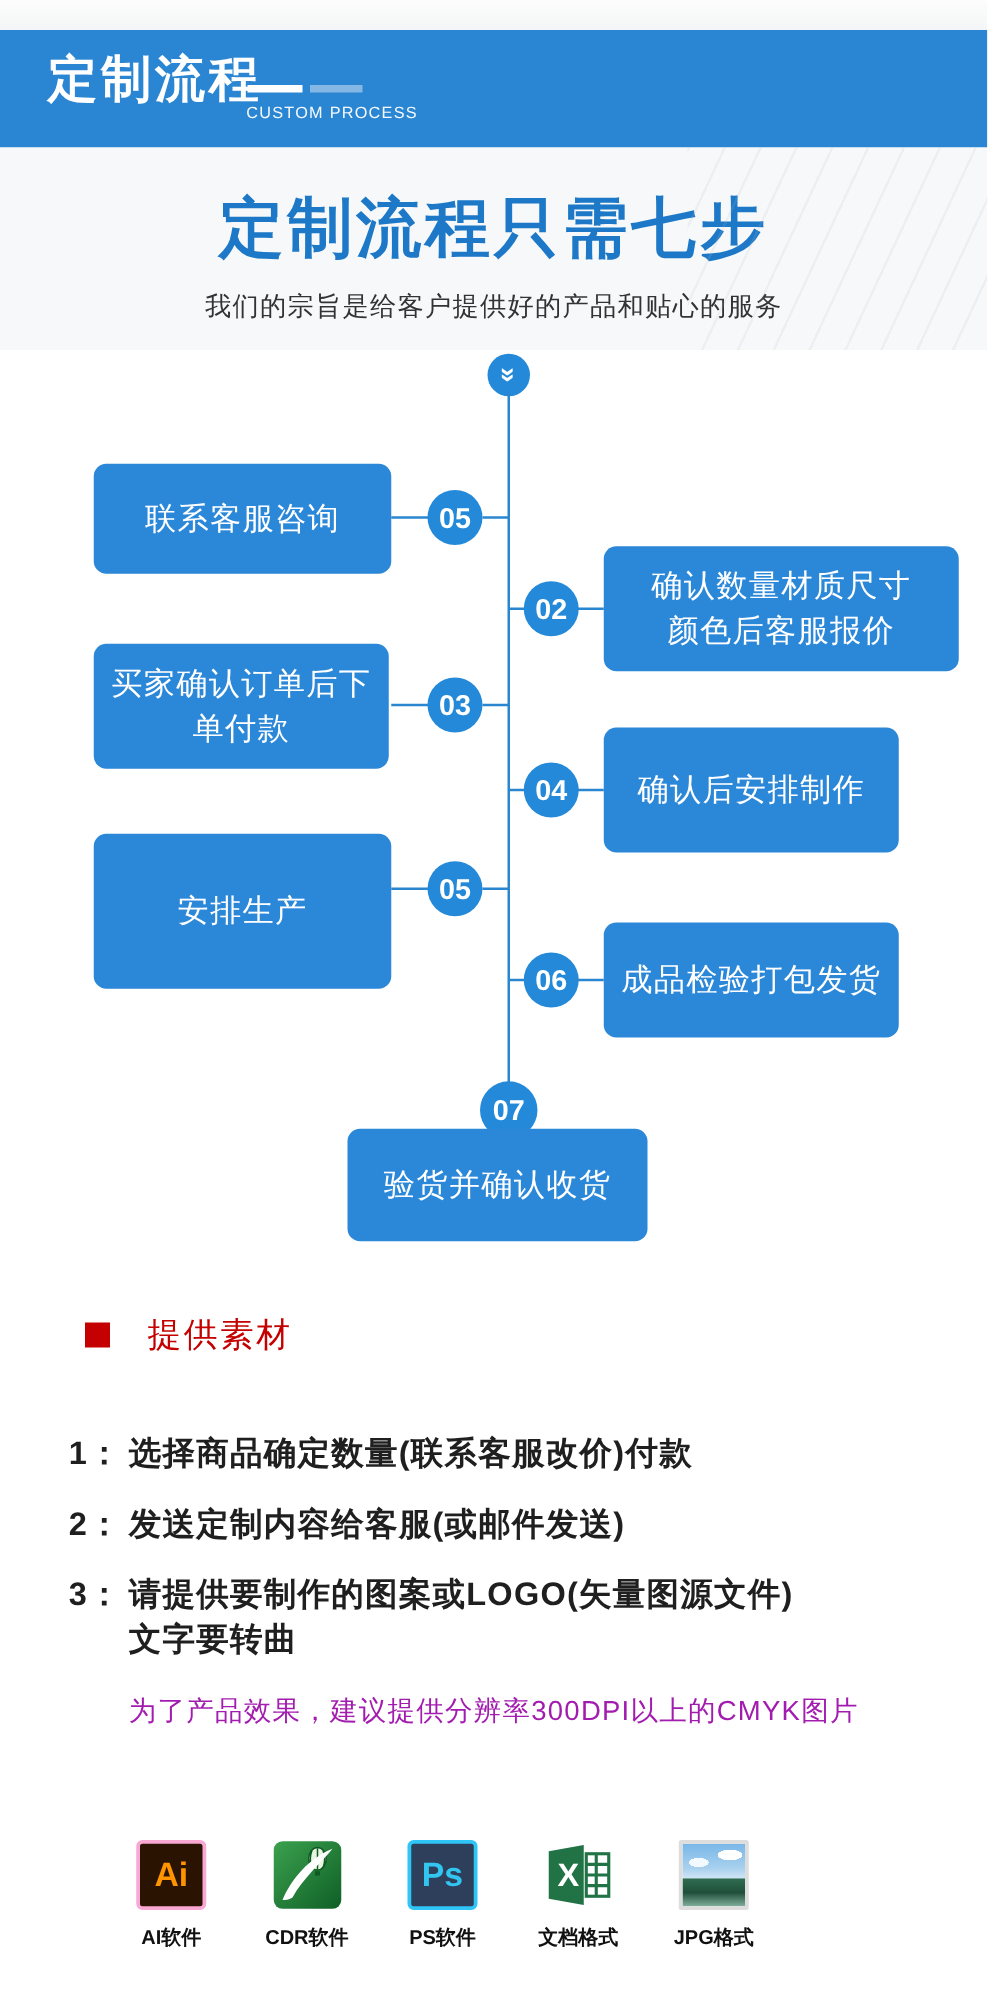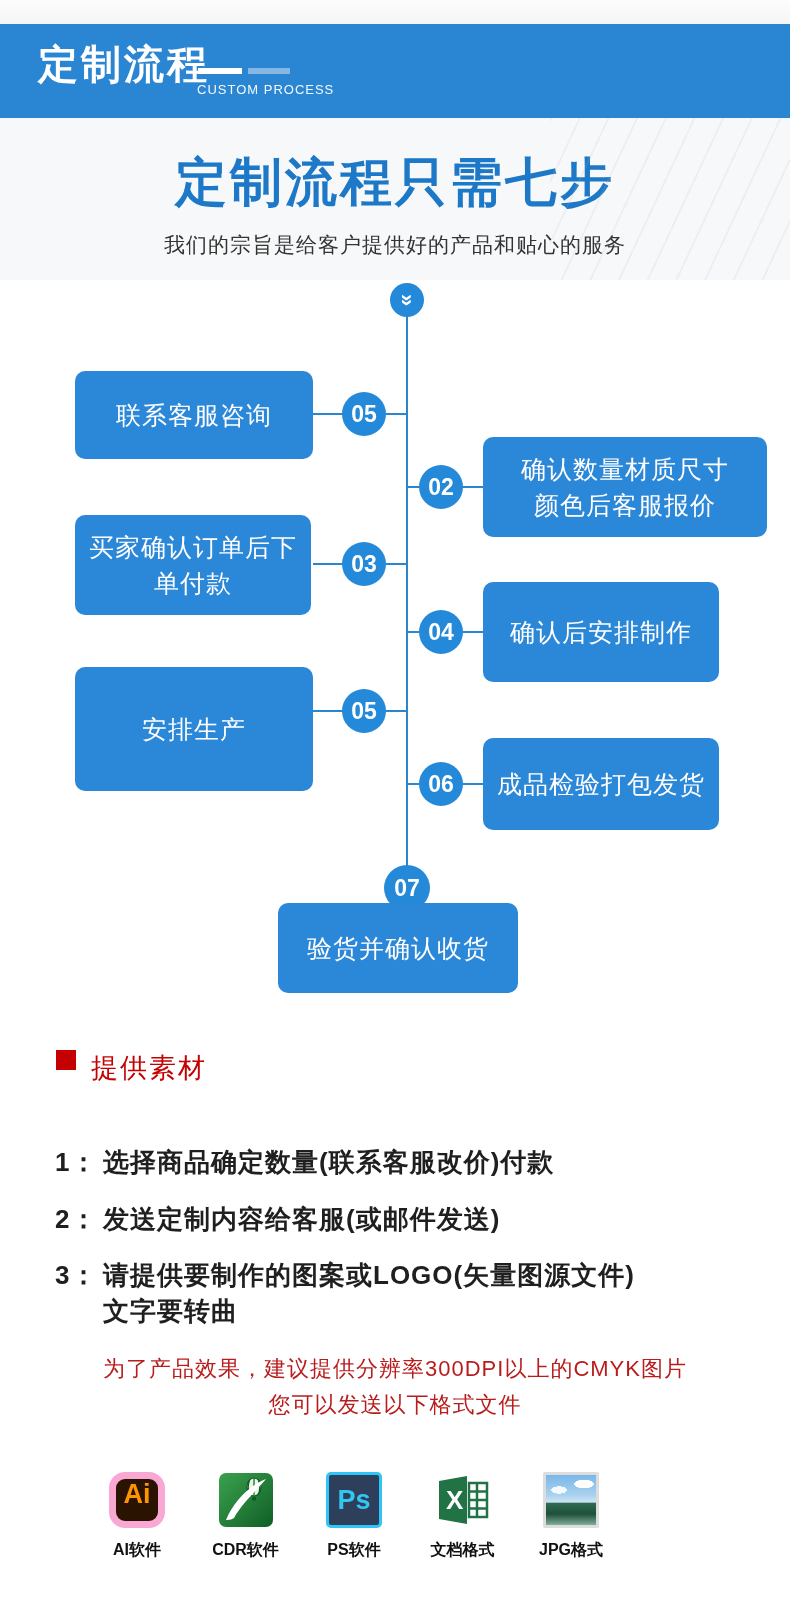--- a/index.html
+++ b/index.html
@@ -38,36 +38,36 @@
   .fbox{position:absolute;background:#2b87d8;border-radius:10px;color:#fff;
     display:flex;flex-direction:column;align-items:center;justify-content:center;
     font-size:25px;line-height:1.45;letter-spacing:1px;}
   .box-line:empty{display:none;}
   .fcircle{position:absolute;width:44px;height:44px;border-radius:50%;background:#2489d8;
     color:#fff;font-size:23px;font-weight:bold;display:flex;align-items:center;justify-content:center;}
   .fcircle.big{width:46px;height:46px;}
 
   
   .materials{position:absolute;left:0;top:1040px;width:790px;height:415px;}
-  .mat-heading{position:absolute;left:56px;top:10px;display:flex;gap:15px;}
+  .mat-heading{position:absolute;left:68px;top:10px;display:flex;align-items:center;gap:30px;}
   .red-square{width:20px;height:20px;background:#c40000;}
   .mat-heading-text{color:#c40000;font-size:27px;font-weight:500;letter-spacing:2px;}
   .mat-item{position:absolute;left:55px;display:flex;font-size:26px;font-weight:600;
     color:#1f1f1f;letter-spacing:1px;line-height:36px;}
   .mat-num{width:48px;font-weight:bold;}
-  .mat-note{position:absolute;left:0;width:790px;text-align:center;color:#b91c1c;
+  .mat-note{position:absolute;left:0;width:790px;text-align:center;color:#a21caf;
     font-size:22px;letter-spacing:1px;}
 
   
   .formats{position:absolute;left:84px;top:1472px;width:540px;display:flex;justify-content:space-between;}
   .fmt{width:106px;display:flex;flex-direction:column;align-items:center;}
   .fmt-label{margin-top:12px;font-size:16px;font-weight:600;color:#111;}
   .fmt-icon{width:56px;height:56px;box-sizing:border-box;}
-  .ai-icon{background:#2a1301;border:7px solid #f9a8d4;border-radius:16px;
-    display:flex;align-items:flex-start;justify-content:center;}
+  .ai-icon{background:#2a1301;border:3px solid #f9a8d4;border-radius:5px;
+    display:flex;align-items:center;justify-content:center;}
   .ai-icon span{color:#ff9300;font-weight:bold;font-size:27px;}
   .ps-icon{background:#2e3f5c;border:3px solid #2fc5f7;border-radius:5px;
     display:flex;align-items:center;justify-content:center;}
   .ps-icon span{color:#31c5f0;font-weight:bold;font-size:27px;}
   .jpg-icon{border:3px solid #ddd;border-radius:2px;
     background:
       radial-gradient(ellipse 16px 7px at 38px 9px,#ffffff 60%,transparent 62%),
       radial-gradient(ellipse 13px 6px at 13px 15px,#f2f9ff 60%,transparent 62%),
       linear-gradient(180deg,#79b7e8 0%,#a9d1ee 40%,#cde4f5 54%,#2f6b50 57%,#1f4f3a 78%,#7fae9b 100%);}
 </style>
@@ -166,21 +166,20 @@
     </div>
     <div class="mat-item" style="top:217px">
       <span class="mat-num">3：</span>
       <span>
         <span>请提供要制作的图案或LOGO(矢量图源文件)</span><br>
         <span>文字要转曲</span>
       </span>
     </div>
 
     <div class="mat-note" style="top:314px">为了产品效果，建议提供分辨率300DPI以上的CMYK图片</div>
-    <div class="mat-note" style="top:350px">您可以发送以下格式文件</div>
   </div>
 
   <div class="formats">
     <div class="fmt">
       <div class="fmt-icon ai-icon">
         <span>Ai</span>
       </div>
       <div class="fmt-label">AI软件</div>
     </div>
 

